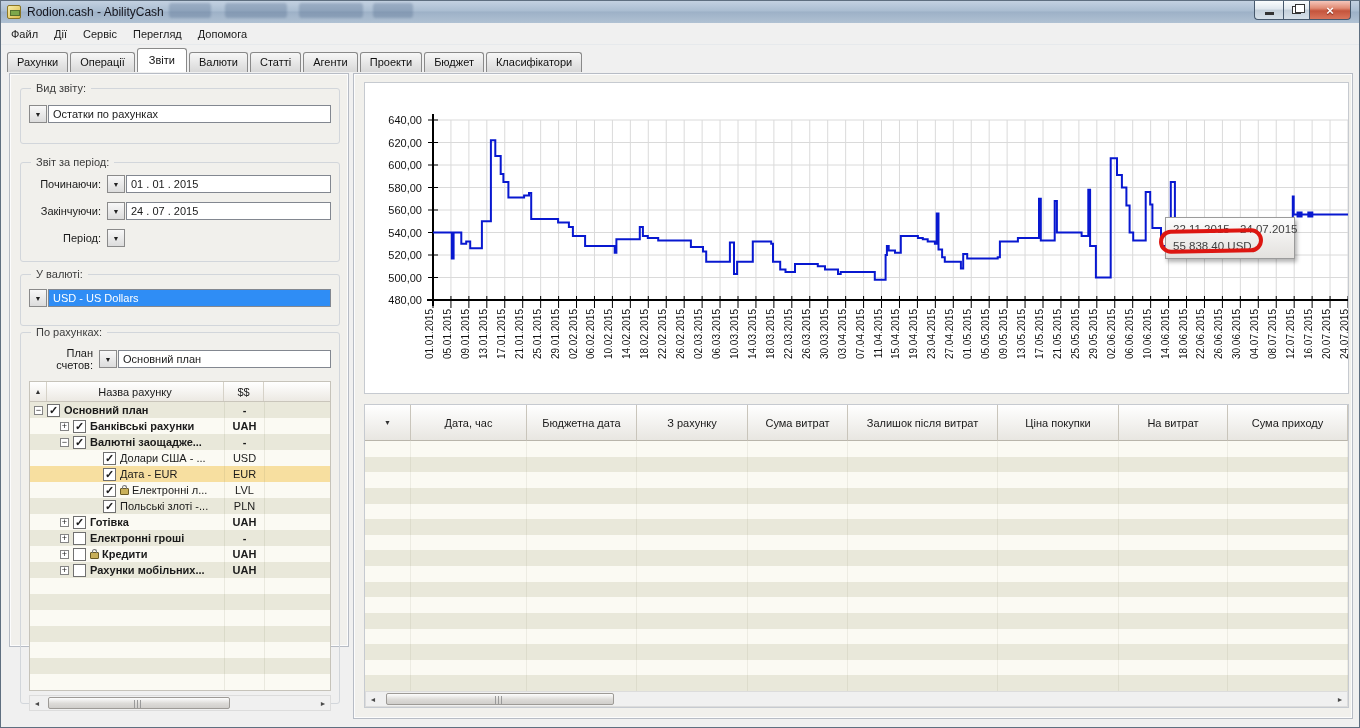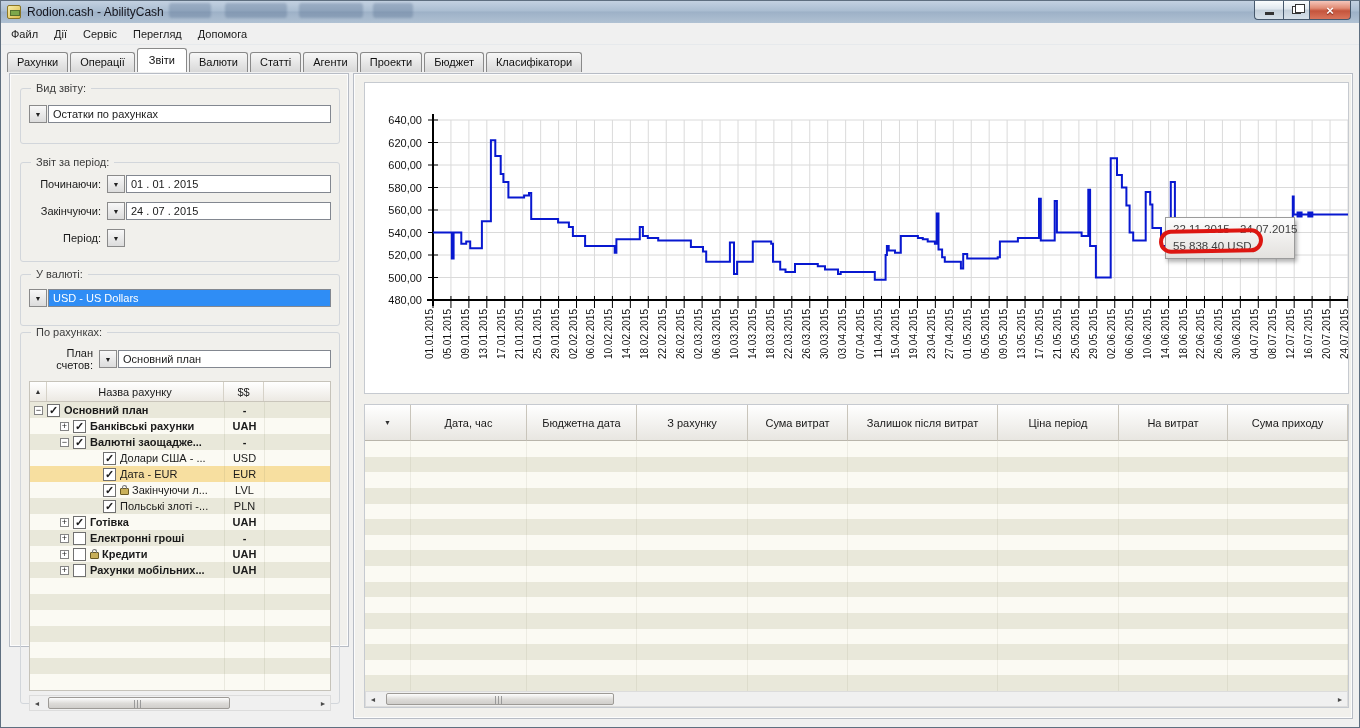--- a/index.html
+++ b/index.html
@@ -249,21 +249,21 @@
                 <div>Дата - EUR</div>
               </div>
               <div class="cur-cell">EUR</div>
               <div class="fill-cell"></div>
             </div>
             <div class="tree-row" style="background: rgb(251, 250, 243);">
               <div class="name-area" style="padding-left: 60px;">
                 <div class="expand-spacer"></div>
                 <div class="cbx">✓</div>
                 <div class="lock-icon"></div>
-                <div>Закінчуючи л...</div>
+                <div>Електронні л...</div>
               </div>
               <div class="cur-cell">LVL</div>
               <div class="fill-cell"></div>
             </div>
             <div class="tree-row" style="background: rgb(233, 232, 218);">
               <div class="name-area" style="padding-left: 60px;">
                 <div class="expand-spacer"></div>
                 <div class="cbx">✓</div>
                 <div>Польські злоті -...</div>
               </div>
@@ -555,21 +555,21 @@
     <div id="red-annotation"></div>
 
     <div id="ops-table">
       <div class="ops-header">
           <div class="sort-cell" style="width: 46px;">▼</div>
           <div style="width: 116px;">Дата, час</div>
           <div style="width: 110px;">Бюджетна дата</div>
           <div style="width: 111px;">З рахунку</div>
           <div style="width: 100px;">Сума витрат</div>
           <div style="width: 150px;">Залишок після витрат</div>
-          <div style="width: 121px;">Ціна період</div>
+          <div style="width: 121px;">Ціна покупки</div>
           <div style="width: 109px;">На витрат</div>
           <div style="width: 103px; flex: 1 1 0%;">Сума приходу</div>
         </div>
       <div class="ops-body">
           <div class="ops-row" style="background: rgb(251, 250, 243);">
             <div style="width: 46px;"></div>
             <div style="width: 116px;"></div>
             <div style="width: 110px;"></div>
             <div style="width: 111px;"></div>
             <div style="width: 100px;"></div>

